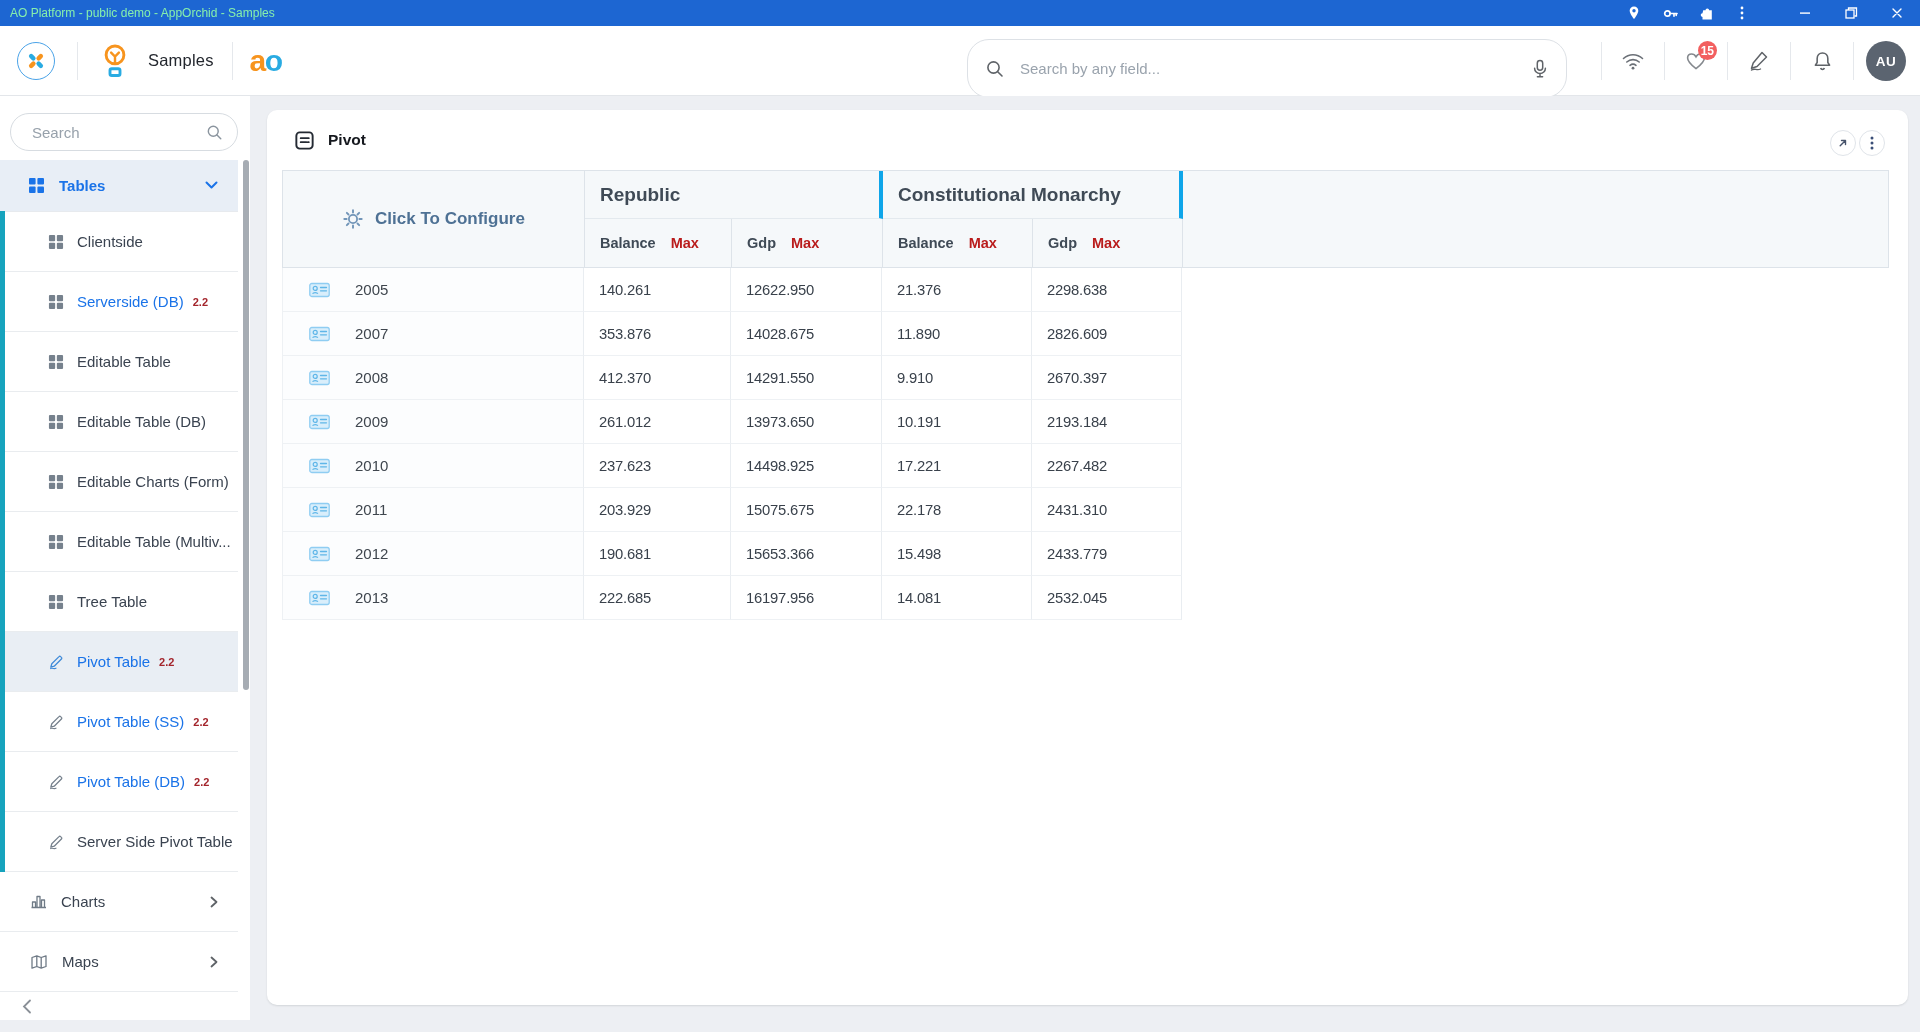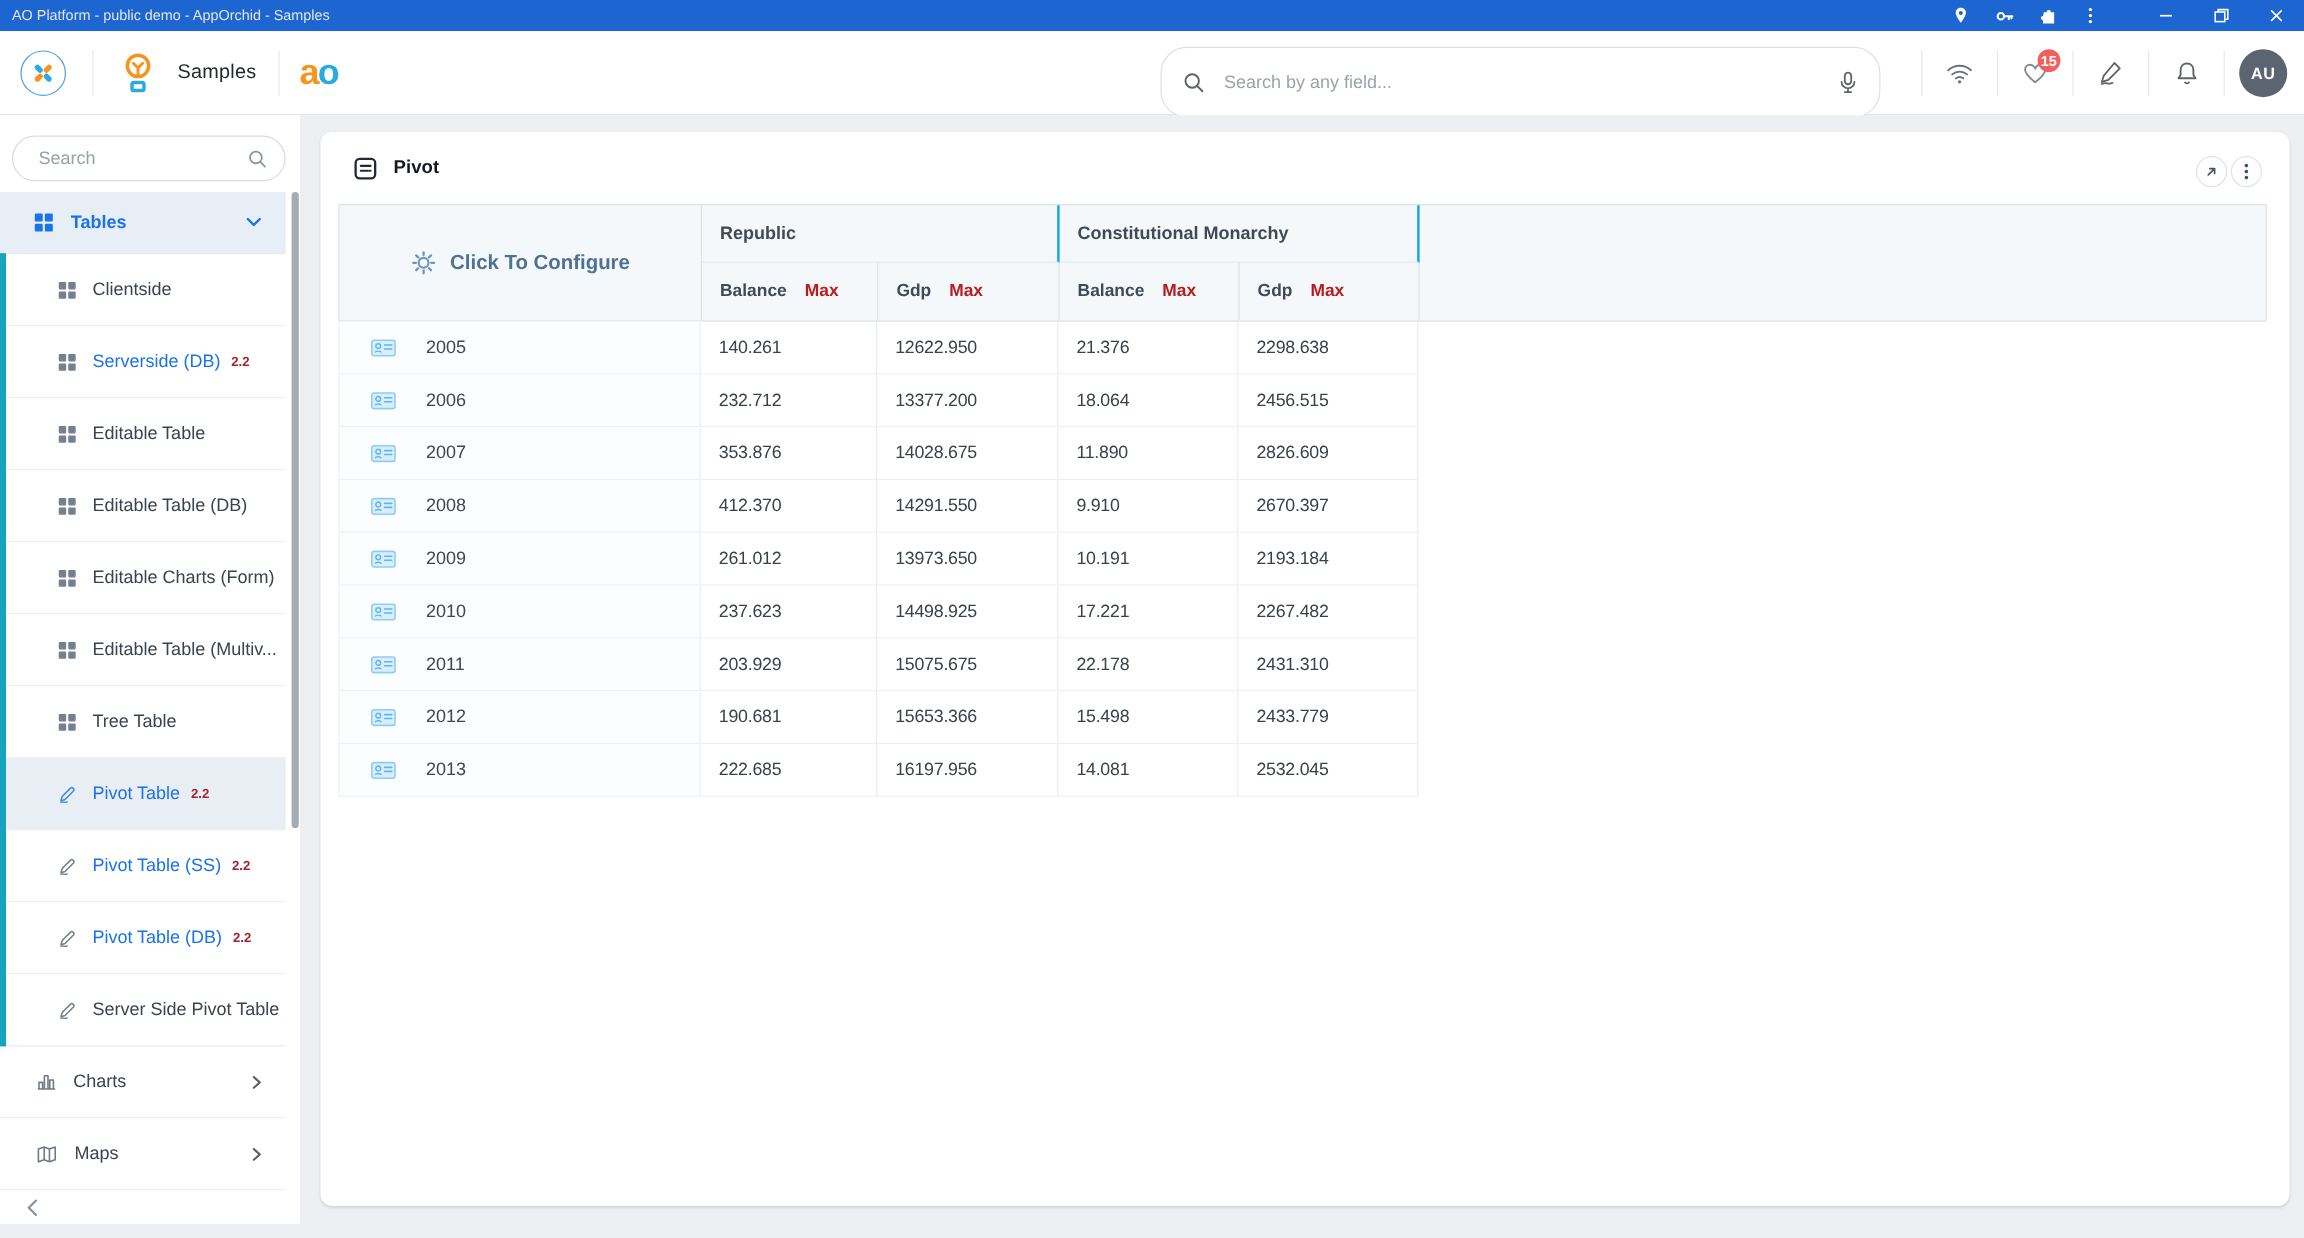--- a/index.html
+++ b/index.html
@@ -6,21 +6,21 @@
   html,body { margin:0; padding:0; }
   body {
     width:1920px; height:1032px; overflow:hidden; position:relative;
     font-family:"Liberation Sans","DejaVu Sans",sans-serif;
     background:#edeff3;
   }
   svg { display:block; }
 
   
   .titlebar { position:absolute; top:0; left:0; right:0; height:26px; background:#1d66d2; display:flex; align-items:center; }
-  .tb-title { color:#e5e5e5; font-size:12px; padding-left:10px; flex:1; white-space:nowrap; }
+  .tb-title { color:#86efac; font-size:12px; padding-left:10px; flex:1; white-space:nowrap; }
   .tb-icons { display:flex; align-items:center; height:26px; }
   .tb-btn { width:36px; height:26px; display:flex; align-items:center; justify-content:center; }
   .tb-btn.win { width:46px; }
   .tb-gap { width:22px; }
 
   
   .appbar { position:absolute; top:26px; left:0; right:0; height:70px; background:#fff; border-bottom:1px solid #e3e6ea; display:flex; align-items:center; }
   .launcher { margin-left:17px; width:38px; height:38px; border:1.6px solid #4aa3e8; border-radius:50%; display:flex; align-items:center; justify-content:center; flex:0 0 auto; }
   .vdiv { width:1px; height:38px; background:#e5e8ec; flex:0 0 auto; }
   .vdiv.d1 { margin-left:22px; }
@@ -80,21 +80,21 @@
   .ch-title { margin-left:12px; font-size:15.5px; font-weight:700; color:#15181e; }
   .round-btn { position:absolute; top:20px; width:26px; height:26px; border:1px solid #e0e4e9; border-radius:50%; background:#fff; display:flex; align-items:center; justify-content:center; cursor:pointer; }
   .rb1 { left:1563px; } .rb2 { left:1592px; }
 
   
   .tablewrap { position:absolute; left:15px; top:60px; width:1607px; }
   .pgrid { display:grid; grid-template-columns:302px 147px 151px 150px 150px 1fr; }
   .thead { border:1px solid #dde3e9; background:#f5f8fa; }
   .h-conf { grid-row:1/3; grid-column:1; border-right:1px solid #dde3e9; display:flex; align-items:center; justify-content:center; gap:11px; }
   .h-conf-label { font-size:17px; font-weight:600; color:#4e7194; }
-  .h-group { height:48px; display:flex; align-items:center; padding-left:15px; border-bottom:1px solid #e3e9ee; border-right:2px solid #0ea5e9; font-size:15px; font-weight:600; color:#3f4a56; }
+  .h-group { height:48px; display:flex; align-items:center; padding-left:15px; border-bottom:1px solid #e3e9ee; border-right:4px solid #0ea5e9; font-size:19px; font-weight:600; color:#3f4a56; }
   .hg1 { grid-column:2/4; } .hg2 { grid-column:4/6; }
   .h-sub { height:48px; display:flex; align-items:center; padding-left:15px; border-right:1px solid #dde3e9; font-size:14.5px; }
   .h-sub b { color:#3f4a56; font-weight:700; }
   .h-sub .max { color:#b91c1c; font-weight:600; margin-left:15px;text-align:center; }
   .h-empty { grid-row:1/3; grid-column:6; }
 
   .trow { display:grid; grid-template-columns:302px 147px 151px 150px 150px 1fr; height:44px; }
   .cell { display:flex; align-items:center; border-bottom:1px solid #eef1f4; border-right:1px solid #e9edf1; }
   .yearcell { padding-left:26px; gap:25px; background:#fcfdfe; border-left:1px solid #eef1f4; }
   .ylab { font-size:15px; color:#3f464e; }
@@ -531,38 +531,20 @@
           <div class="trow">
     <div class="cell yearcell">
       <span>
         <svg width="21" height="16" viewBox="0 0 21 16">
                   <rect x="0.8" y="1.5" width="19.4" height="13" rx="2" fill="#d9eefb" stroke="#8fcdf2" stroke-width="1.3"></rect>
                   <circle cx="6.2" cy="6.4" r="2" fill="none" stroke="#5fb6e8" stroke-width="1.2"></circle>
                   <path d="M3.6 11.8 c0.6-1.6 4.6-1.6 5.2 0" fill="none" stroke="#5fb6e8" stroke-width="1.2"></path>
                   <path d="M11.5 5.5 h6 M11.5 8.8 h6" stroke="#5fb6e8" stroke-width="1.3" stroke-linecap="round"></path>
                 </svg>
       </span>
-      <span class="ylab">2006</span>
-    </div>
-    <div class="cell num v0">232.712</div>
-    <div class="cell num v1">13377.200</div>
-    <div class="cell num v2">18.064</div>
-    <div class="cell num v3">2456.515</div>
-    <div class="cell fill"></div>
-  </div>
-          <div class="trow">
-    <div class="cell yearcell">
-      <span>
-        <svg width="21" height="16" viewBox="0 0 21 16">
-                  <rect x="0.8" y="1.5" width="19.4" height="13" rx="2" fill="#d9eefb" stroke="#8fcdf2" stroke-width="1.3"></rect>
-                  <circle cx="6.2" cy="6.4" r="2" fill="none" stroke="#5fb6e8" stroke-width="1.2"></circle>
-                  <path d="M3.6 11.8 c0.6-1.6 4.6-1.6 5.2 0" fill="none" stroke="#5fb6e8" stroke-width="1.2"></path>
-                  <path d="M11.5 5.5 h6 M11.5 8.8 h6" stroke="#5fb6e8" stroke-width="1.3" stroke-linecap="round"></path>
-                </svg>
-      </span>
       <span class="ylab">2007</span>
     </div>
     <div class="cell num v0">353.876</div>
     <div class="cell num v1">14028.675</div>
     <div class="cell num v2">11.890</div>
     <div class="cell num v3">2826.609</div>
     <div class="cell fill"></div>
   </div>
           <div class="trow">
     <div class="cell yearcell">

